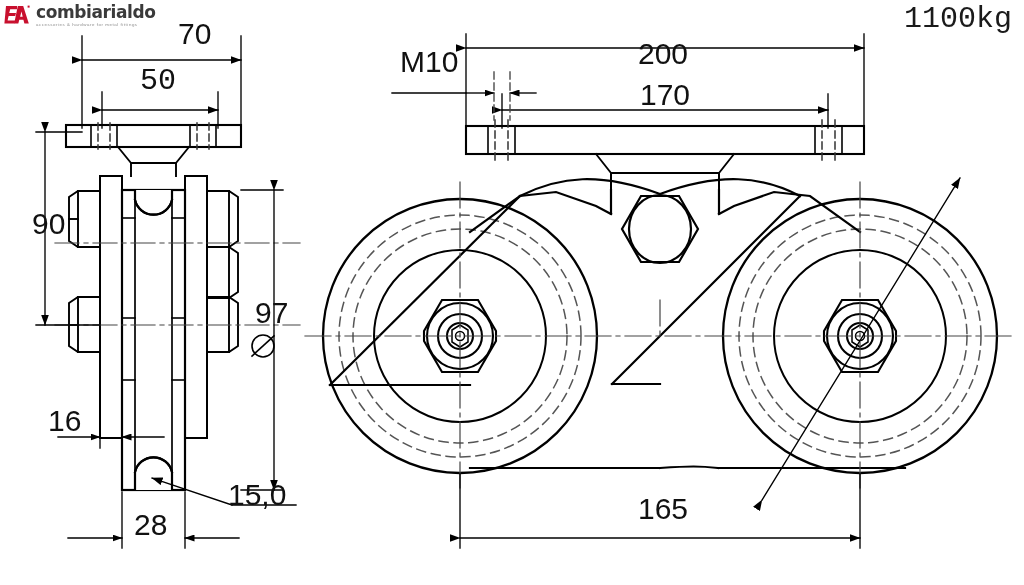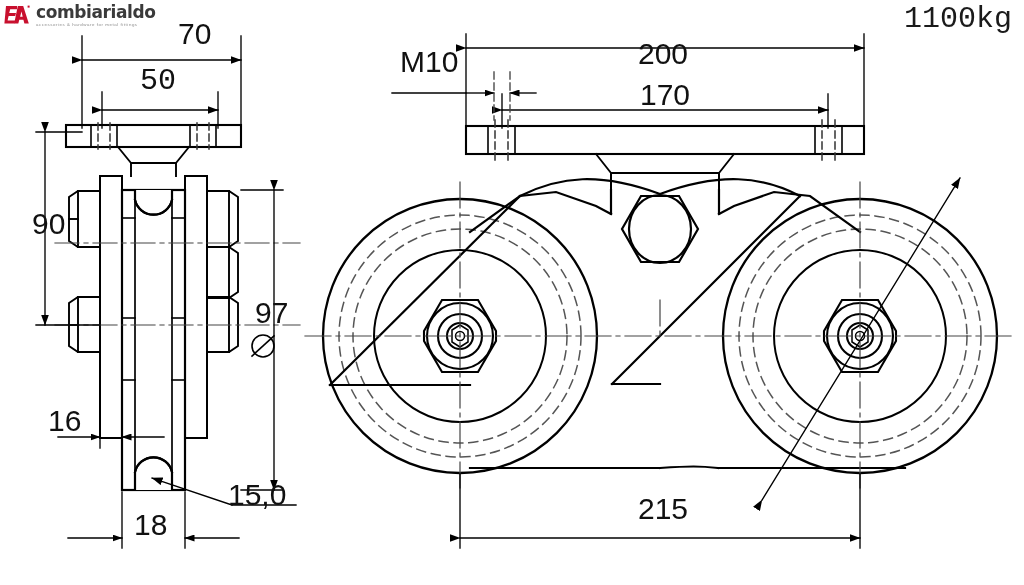--- a/index.html
+++ b/index.html
@@ -307,20 +307,20 @@
 
     </g>
   </svg>
 
   <div class="dim" style="left:134px;top:17px;margin-left:44px;">70</div>
   <div class="dim" style="left:140px;top:64px;font-family:Liberation Mono, monospace;">50</div>
   <div class="dim" style="left:20px;top:207px;margin-left:12px;">90</div>
   <div class="dim" style="left:255px;top:296px;">97</div>
   <div class="dim" style="left:48px;top:404px;">16</div>
   <div class="dim" style="left:228px;top:478px;">15,0</div>
-  <div class="dim" style="left:134px;top:508px;">18</div>
+  <div class="dim" style="left:134px;top:508px;">28</div>
 
   <div class="dim" style="left:638px;top:13px;margin-top:24px;">200</div>
   <div class="dim" style="left:640px;top:78px;">170</div>
   <div class="dim" style="left:400px;top:45px;">M10</div>
-  <div class="dim" style="left:638px;top:492px;">215</div>
+  <div class="dim" style="left:638px;top:492px;">165</div>
 
 </div>
 
 </body></html>

